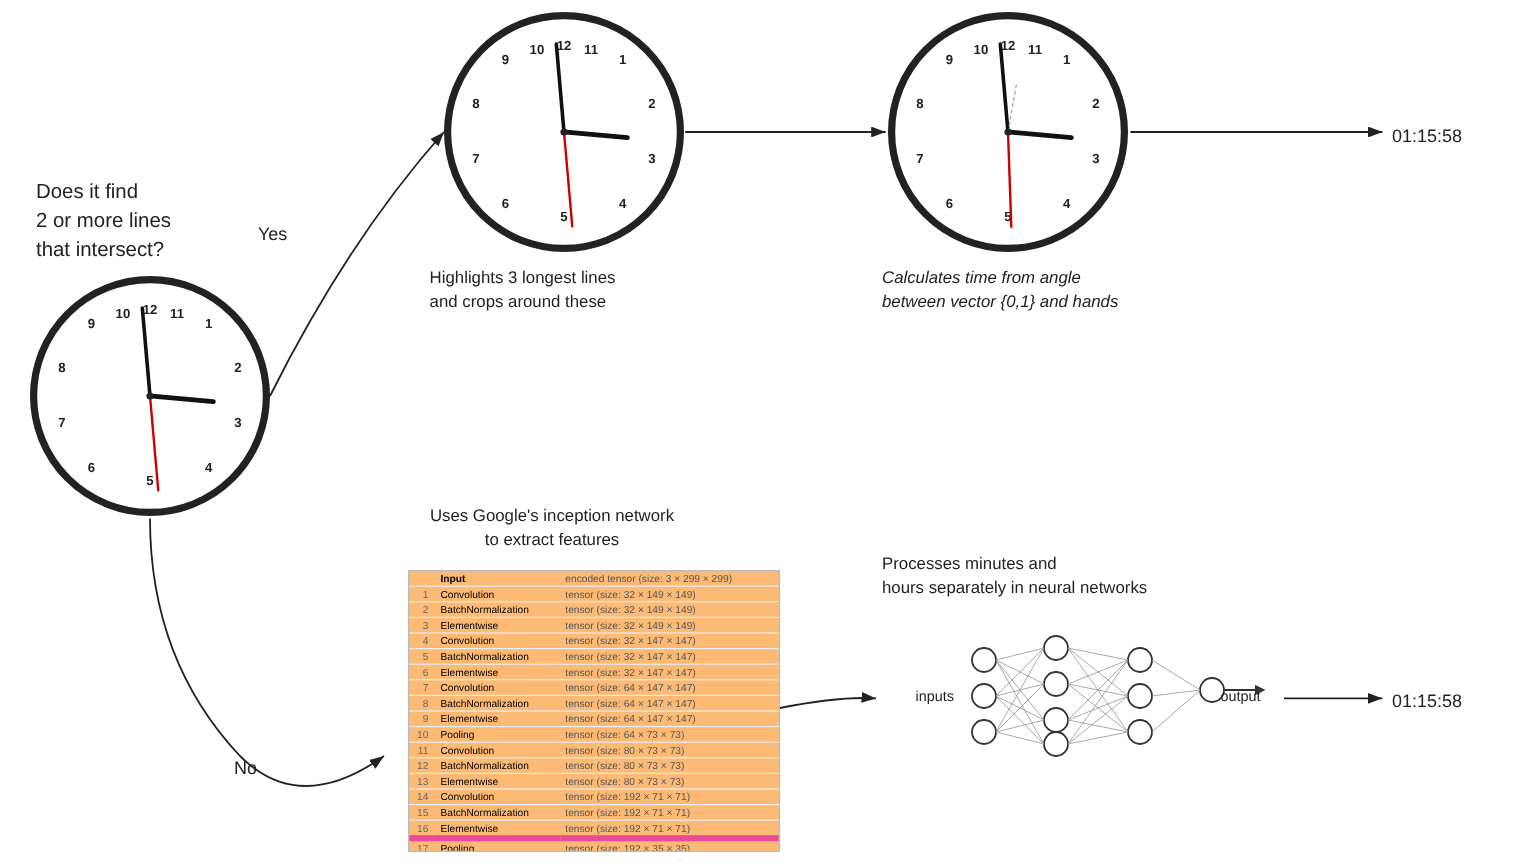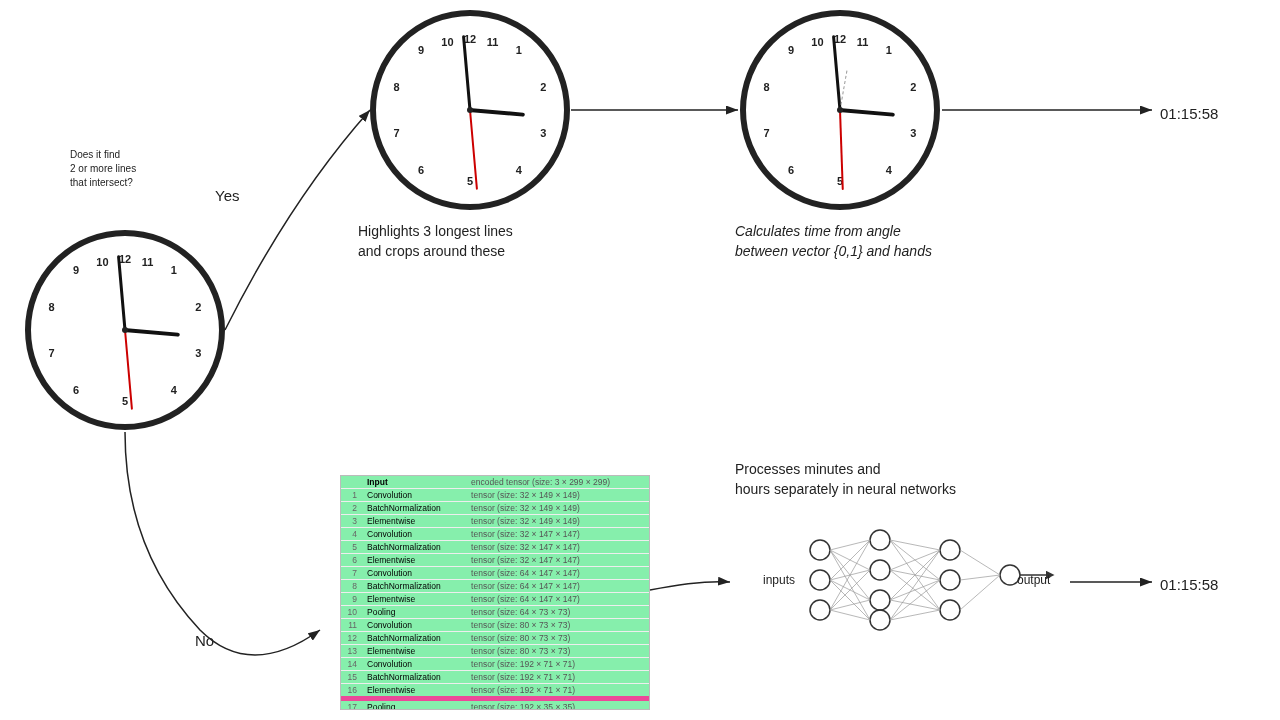--- a/index.html
+++ b/index.html
@@ -143,21 +143,21 @@
 
       <div style="position:absolute;bottom:50%;left:50%;width:3px;height:75px;background:#111;transform-origin:bottom center;transform:translateX(-50%) rotate(-5deg);border-radius:2px;"></div>
 
       <div style="position:absolute;bottom:50%;left:50%;width:2px;height:80px;background:#cc0000;transform-origin:bottom center;transform:translateX(-50%) rotate(178deg);border-radius:1px;"></div>
 
       <div style="position:absolute;bottom:50%;left:50%;width:1px;height:40px;border-left:1px dashed #999;transform-origin:bottom center;transform:translateX(-50%) rotate(10deg);"></div>
       <div class="clock-center"></div>
     </div>
   </div>
 
-  <div class="label" style="left:30px; top:148px; font-size:10px;margin-left:40px;">
+  <div class="label" style="left:30px; top:148px; font-size:17px;">
     <span style="white-space:pre-line;">Does it find
 2 or more lines
 that intersect?</span>
   </div>
 
   <div class="label" style="left:215px; top:185px; font-size:15px;">
     <span>Yes</span>
   </div>
 
   <div class="label" style="left:195px; top:630px; font-size:15px;">
@@ -171,31 +171,35 @@
 
   <div class="label" style="left:735px; top:222px; font-size:14px; width:280px;font-style:italic;">
     <span style="white-space:pre-line;">Calculates time from angle
 between vector {0,1} and hands</span>
   </div>
 
   <div class="label" style="left:1160px; top:103px; font-size:15px;">
     <span>01:15:58</span>
   </div>
 
+  <div class="label" style="left:310px; top:420px; font-size:14px; text-align:center; width:300px;">
+    <span style="white-space:pre-line;">Uses Google's inception network
+to extract features</span>
+  </div>
 
   <div class="label" style="left:735px; top:460px; font-size:14px; width:300px;">
     <span style="white-space:pre-line;">Processes  minutes and
 hours separately in neural networks</span>
   </div>
 
   <div class="label" style="left:1160px; top:574px; font-size:15px;">
     <span>01:15:58</span>
   </div>
 
-  <div style="position:absolute; left:340px; top:475px; width:310px; max-height:235px; overflow:hidden; border:1px solid #bbb; background:#86efac; font-size:8.5px;">
+  <div style="position:absolute; left:340px; top:475px; width:310px; max-height:235px; overflow:hidden; border:1px solid #bbb; background:#fdba74; font-size:8.5px;">
     <table style="border-collapse:collapse; width:100%;">
       <tbody>
         <tr>
           <td style="padding:1px 4px; color:#666; width:20px;"></td>
           <td style="padding:1px 6px; font-weight:bold;">Input</td>
           <td style="padding:1px 4px; color:#555;">encoded tensor (size: 3 × 299 × 299)</td>
         </tr>
         <tr style="border-top:1px solid #eee;">
           <td style="padding:1px 4px; color:#666; text-align:right;">1</td>
           <td style="padding:1px 6px;">Convolution</td>

